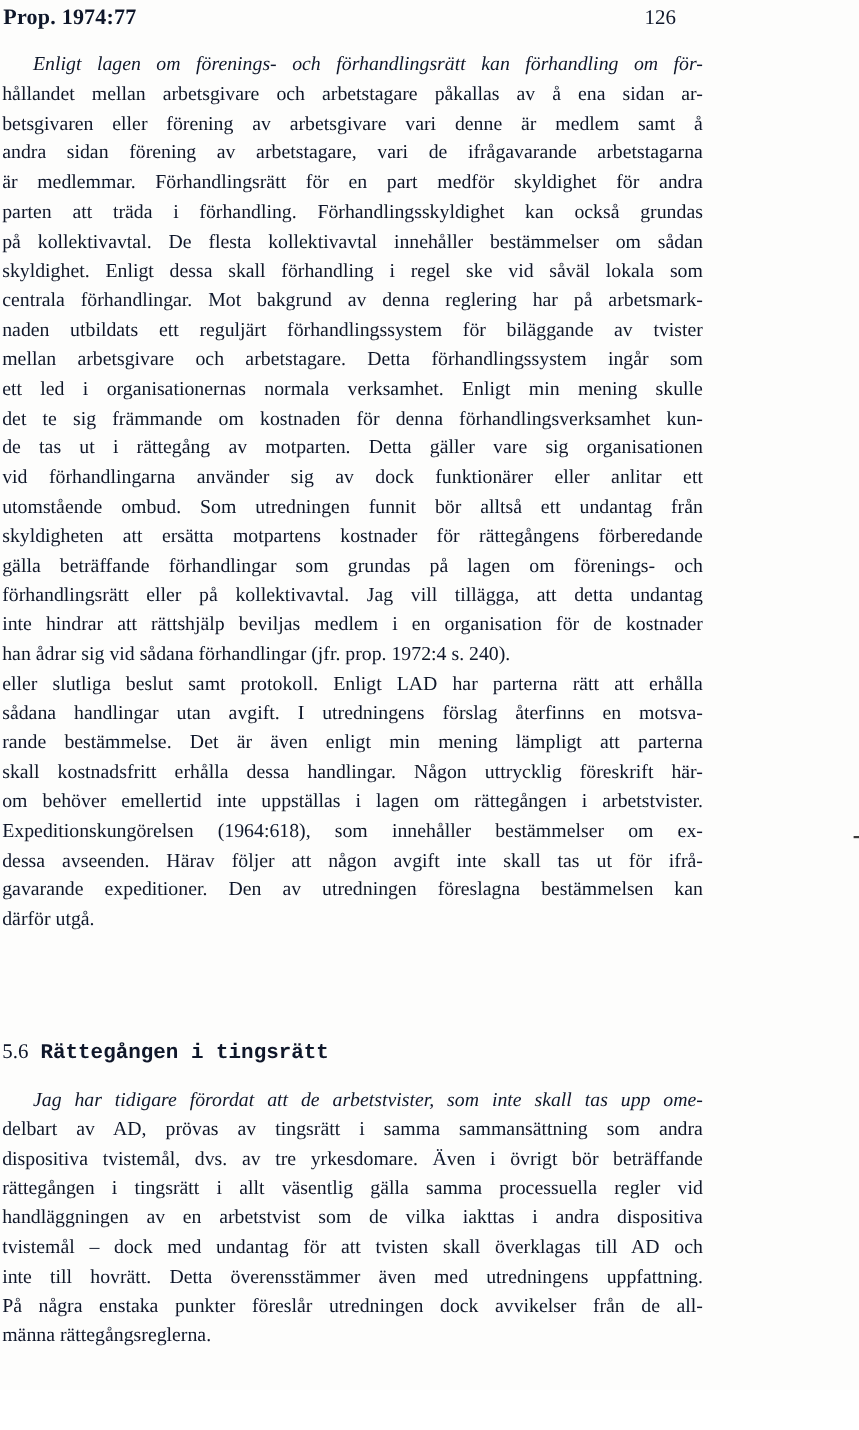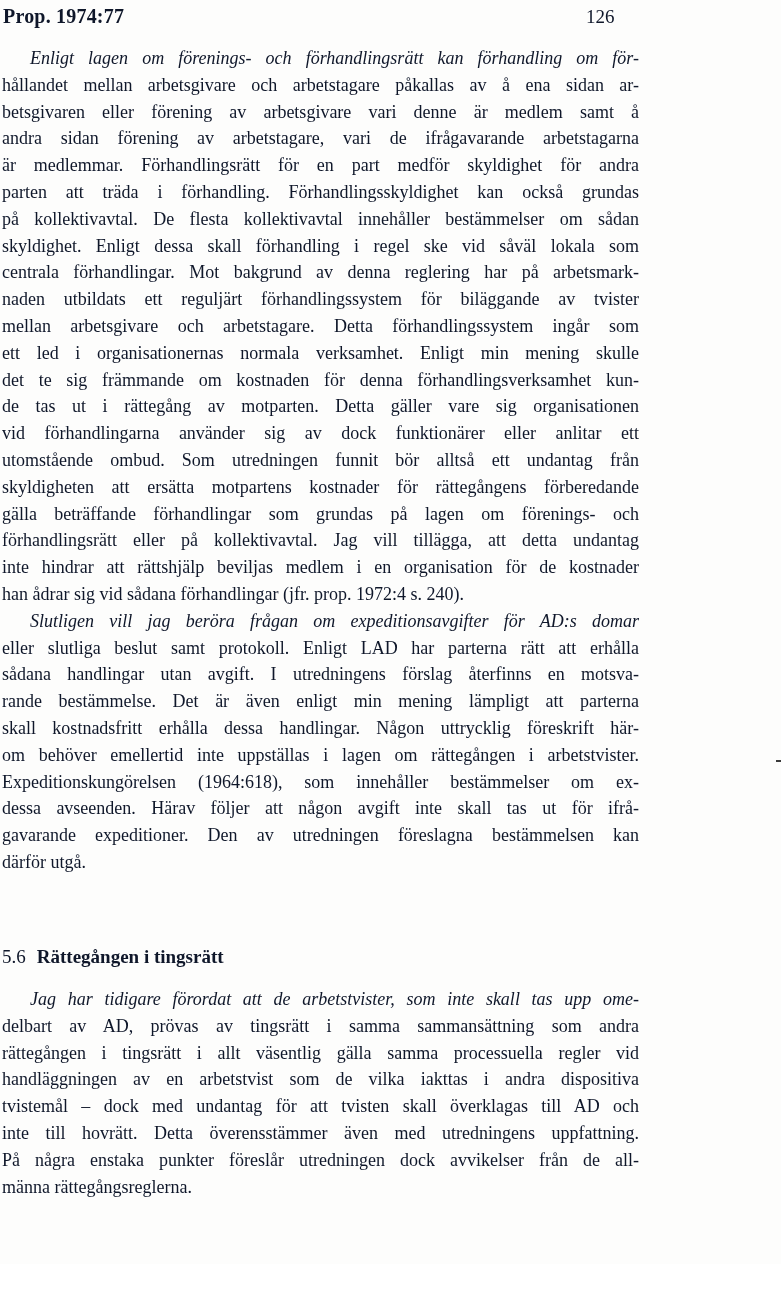--- a/index.html
+++ b/index.html
@@ -60,21 +60,21 @@
   .section-heading {
     position: absolute;
     left: 2px;
     top: 946px;
     margin: 0;
     font-size: 19px;
     font-weight: normal;
     white-space: nowrap;
   }
   .sec-num   { font-weight: normal; margin-right: 11px; }
-  .sec-title { font-weight: bold; }
+  .sec-title { font-weight: bold; font-family: Liberation Mono, monospace; }
   .artifact {
     position: absolute;
     background: #3a3a3a;
   }
   .a1 { left: 776px; top: 760px; width: 5px; height: 2px; }
   .a2 { left: 623px; top: 1274px; width: 2px; height: 7px; }
   .a3 { left: 532px; top: 1289px; width: 2px; height: 9px; }
 </style>
 </head>
 <body>
@@ -101,39 +101,39 @@
       <div class="line">ett led i organisationernas normala verksamhet. Enligt min mening skulle</div>
       <div class="line">det te sig främmande om kostnaden för denna förhandlingsverksamhet kun-</div>
       <div class="line">de tas ut i rättegång av motparten. Detta gäller vare sig organisationen</div>
       <div class="line">vid förhandlingarna använder sig av dock funktionärer eller anlitar ett</div>
       <div class="line">utomstående ombud. Som utredningen funnit bör alltså ett undantag från</div>
       <div class="line">skyldigheten att ersätta motpartens kostnader för rättegångens förberedande</div>
       <div class="line">gälla beträffande förhandlingar som grundas på lagen om förenings- och</div>
       <div class="line">förhandlingsrätt eller på kollektivavtal. Jag vill tillägga, att detta undantag</div>
       <div class="line">inte hindrar att rättshjälp beviljas medlem i en organisation för de kostnader</div>
       <div class="line last">han ådrar sig vid sådana förhandlingar (jfr. prop. 1972:4 s. 240).</div>
-      <div class="line first">Slutligen vill jag beröra frågan om expeditionsavgifter för AD:s domar</div>
       <div class="line">eller slutliga beslut samt protokoll. Enligt LAD har parterna rätt att erhålla</div>
       <div class="line">sådana handlingar utan avgift. I utredningens förslag återfinns en motsva-</div>
       <div class="line">rande bestämmelse. Det är även enligt min mening lämpligt att parterna</div>
       <div class="line">skall kostnadsfritt erhålla dessa handlingar. Någon uttrycklig föreskrift här-</div>
       <div class="line">om behöver emellertid inte uppställas i lagen om rättegången i arbetstvister.</div>
       <div class="line">Expeditionskungörelsen (1964:618), som innehåller bestämmelser om ex-</div>
       <div class="line">dessa avseenden. Härav följer att någon avgift inte skall tas ut för ifrå-</div>
       <div class="line">gavarande expeditioner. Den av utredningen föreslagna bestämmelsen kan</div>
       <div class="line last">därför utgå.</div>
     </section>
 
   <h2 class="section-heading">
     <span class="sec-num">5.6</span><span class="sec-title">Rättegången i tingsrätt</span>
   </h2>
 
   <section class="text-block" id="block-bottom">
       <div class="line first">Jag har tidigare förordat att de arbetstvister, som inte skall tas upp ome-</div>
       <div class="line">delbart av AD, prövas av tingsrätt i samma sammansättning som andra</div>
+      <div class="line">dispositiva tvistemål, dvs. av tre yrkesdomare. Även i övrigt bör beträffande</div>
       <div class="line">rättegången i tingsrätt i allt väsentlig gälla samma processuella regler vid</div>
       <div class="line">handläggningen av en arbetstvist som de vilka iakttas i andra dispositiva</div>
       <div class="line">tvistemål – dock med undantag för att tvisten skall överklagas till AD och</div>
       <div class="line">inte till hovrätt. Detta överensstämmer även med utredningens uppfattning.</div>
       <div class="line">På några enstaka punkter föreslår utredningen dock avvikelser från de all-</div>
       <div class="line last">männa rättegångsreglerna.</div>
     </section>
 
   <span class="artifact a1"></span>
   <span class="artifact a2"></span>

